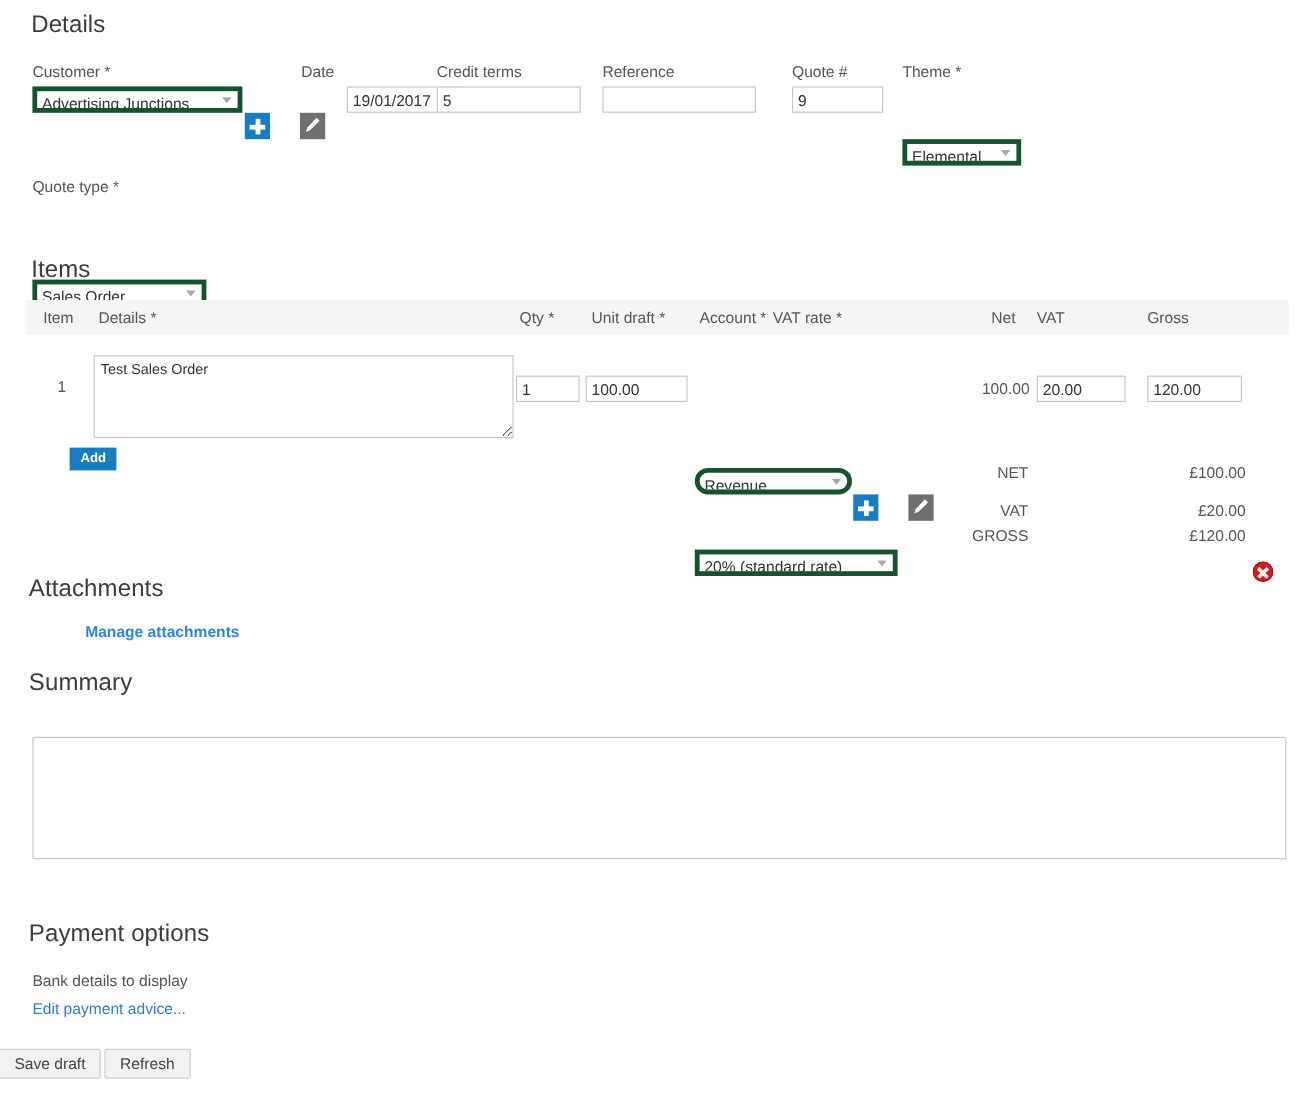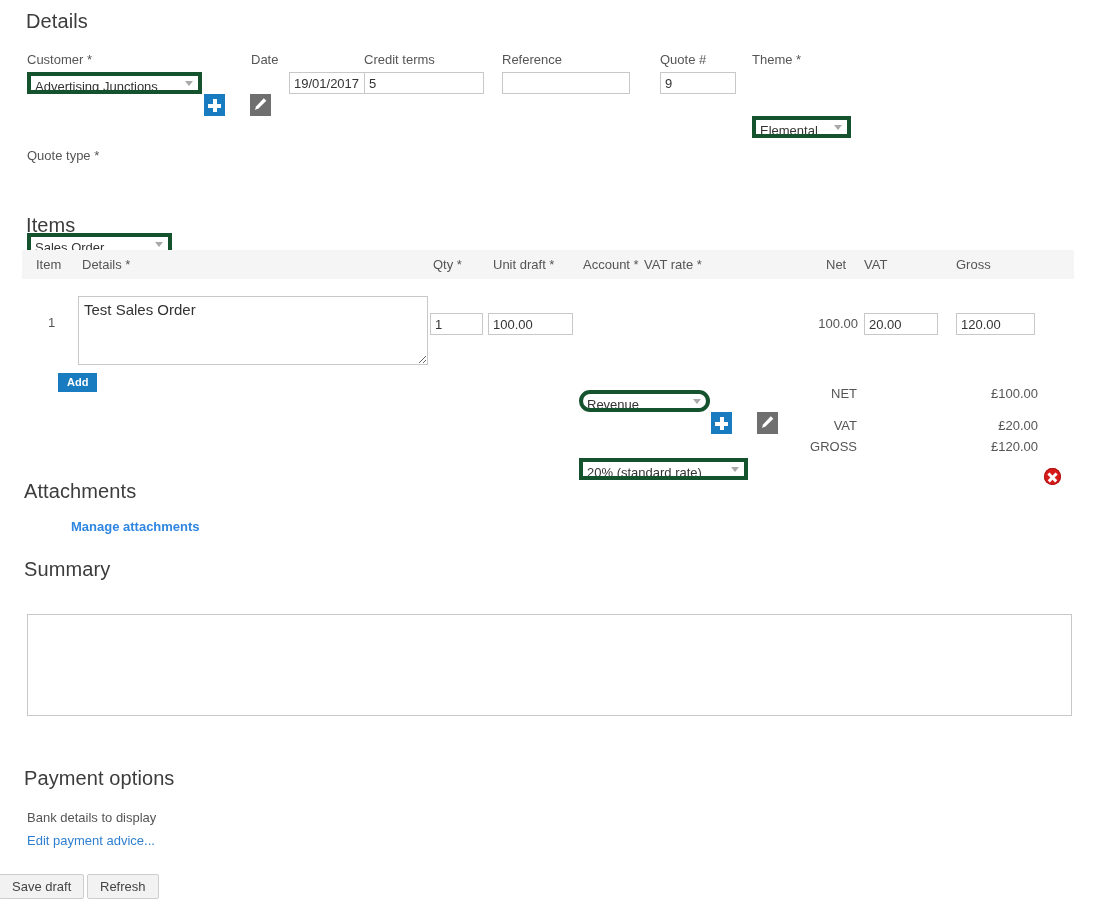--- a/index.html
+++ b/index.html
@@ -146,21 +146,21 @@
     text-align: right;
     font-size: 13px;
     color: #555555;
   }
 
   textarea.ta {
     box-sizing: border-box;
     border: 1px solid #c8c8c8;
     background: #ffffff;
     font-family: "Liberation Sans", sans-serif;
-    font-size: 15px;
+    font-size: 12px;
     color: #333333;
     padding: 4px 5px;
     outline: none;
     resize: none;
   }
 
   .del-icon {
     width: 17px;
     height: 17px;
     border-radius: 50%;

